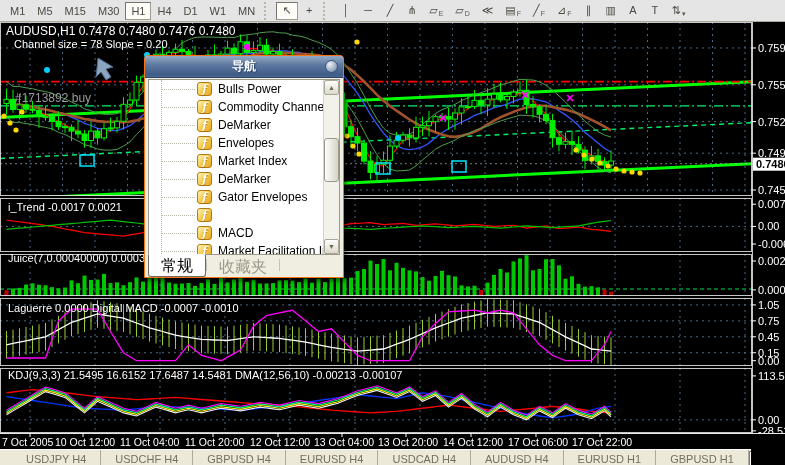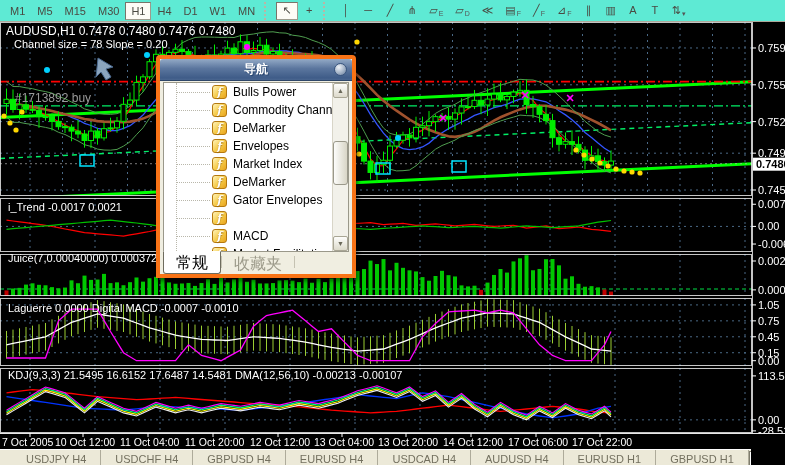--- a/index.html
+++ b/index.html
@@ -1,32 +1,32 @@
 <!DOCTYPE html>
 <html><head>
 <meta charset="utf-8">
 <style>
   html,body{margin:0;padding:0;}
   body{width:785px;height:465px;overflow:hidden;background:#000;position:relative;
        font-family:"Liberation Sans",sans-serif;-webkit-font-smoothing:none;}
   
-  #toolbar{position:absolute;top:0;left:0;width:785px;height:22px;background:#5eead4;
+  #toolbar{position:absolute;top:0;left:0;width:785px;height:22px;background:#e5e5e5;
            border-bottom:1px solid #aca899;display:flex;align-items:center;padding-left:4px;
            box-sizing:border-box;z-index:10;}
   .tb-btn{height:18px;min-width:22px;padding:0 5px;display:flex;align-items:center;justify-content:center;
           font-size:11px;color:#4a4a42;border:1px solid transparent;box-sizing:border-box;cursor:default;}
   .tb-btn .glyph{font-size:11px;line-height:1;}
   .tb-btn .sub{font-size:7px;margin-left:1px;margin-top:6px;color:#555;}
   .tb-btn.active{background:#fdfcf6;border:1px solid #9d9b8d;border-top-color:#77756a;border-left-color:#77756a;}
   .tb-grip{width:7px;height:18px;margin:0 3px;border-left:2px dotted #b9b6a6;}
   
   #chart-svg{position:absolute;top:22px;left:0;z-index:1;display:block;}
   
-  #navigator{position:absolute;left:156px;top:55px;width:200px;height:223px;z-index:20;
-             background:#f0eee1;border:4px solid #f97316;border-radius:4px 4px 0 0;
+  #navigator{position:absolute;left:144px;top:55px;width:200px;height:223px;z-index:20;
+             background:#f0eee1;border:1px solid #f97316;border-radius:4px 4px 0 0;
              box-shadow:2px 3px 4px rgba(0,0,0,.5);box-sizing:border-box;}
   #nav-titlebar{height:21px;border-radius:3px 3px 0 0;position:relative;display:flex;align-items:center;justify-content:center;
              background:linear-gradient(#93aac6,#5b769e 45%,#3f5c88 90%,#4a6690);border-bottom:1px solid #2e4668;}
   #nav-title{color:#fff;font-weight:bold;font-size:12px;text-shadow:1px 1px 1px #23406a;}
   #nav-close{position:absolute;right:5px;top:4px;width:13px;height:13px;border-radius:50%;
              background:radial-gradient(circle at 35% 30%,#eef2f7,#a3b2c6 55%,#64799a);
              border:1px solid #39557e;box-sizing:border-box;cursor:default;}
   #nav-body{position:absolute;left:3px;right:3px;top:23px;bottom:22px;background:#fff;
             border:1px solid #9a988a;overflow:hidden;}
   #nav-tree-line{position:absolute;left:12px;top:0;bottom:0;border-left:1px dotted #b9b7aa;}

